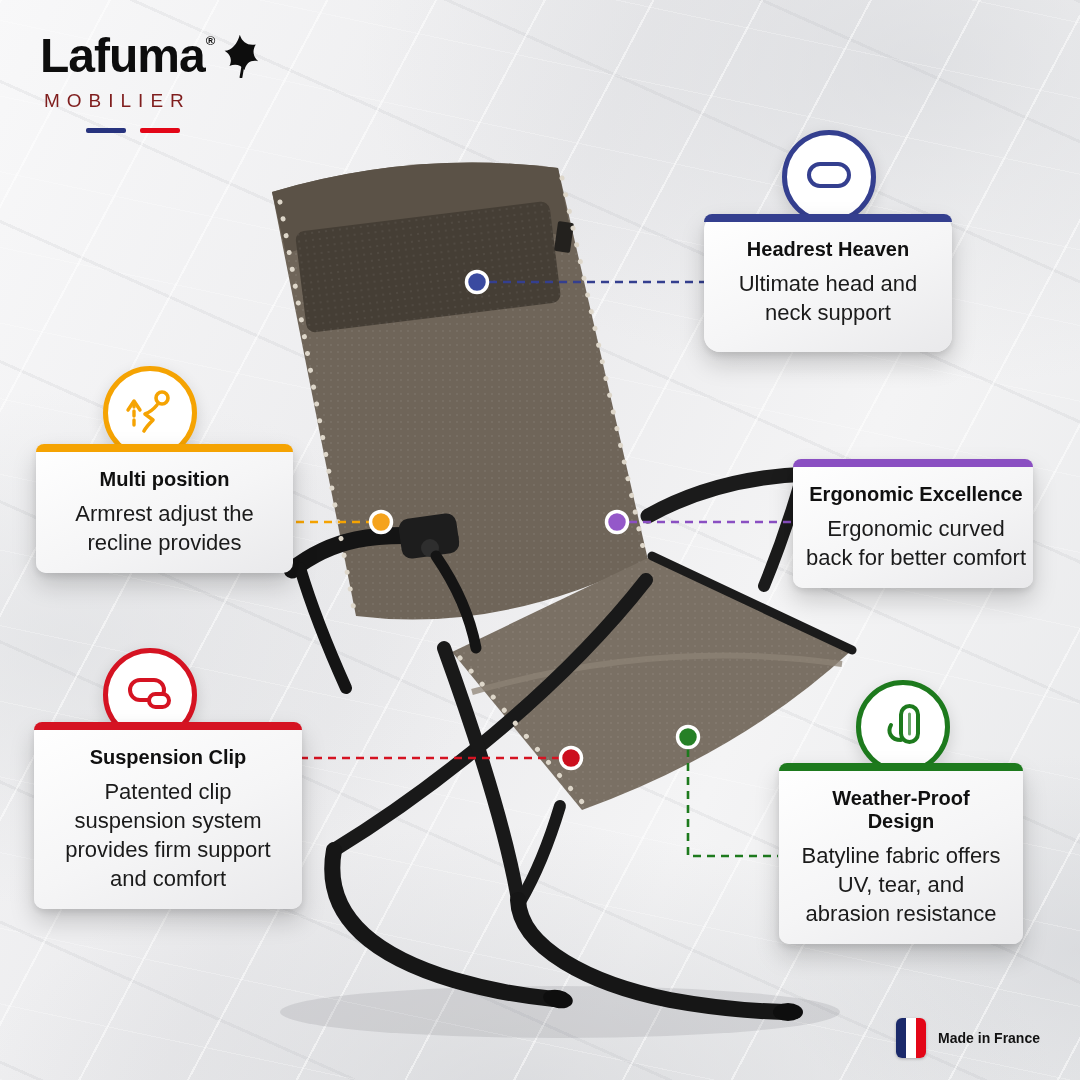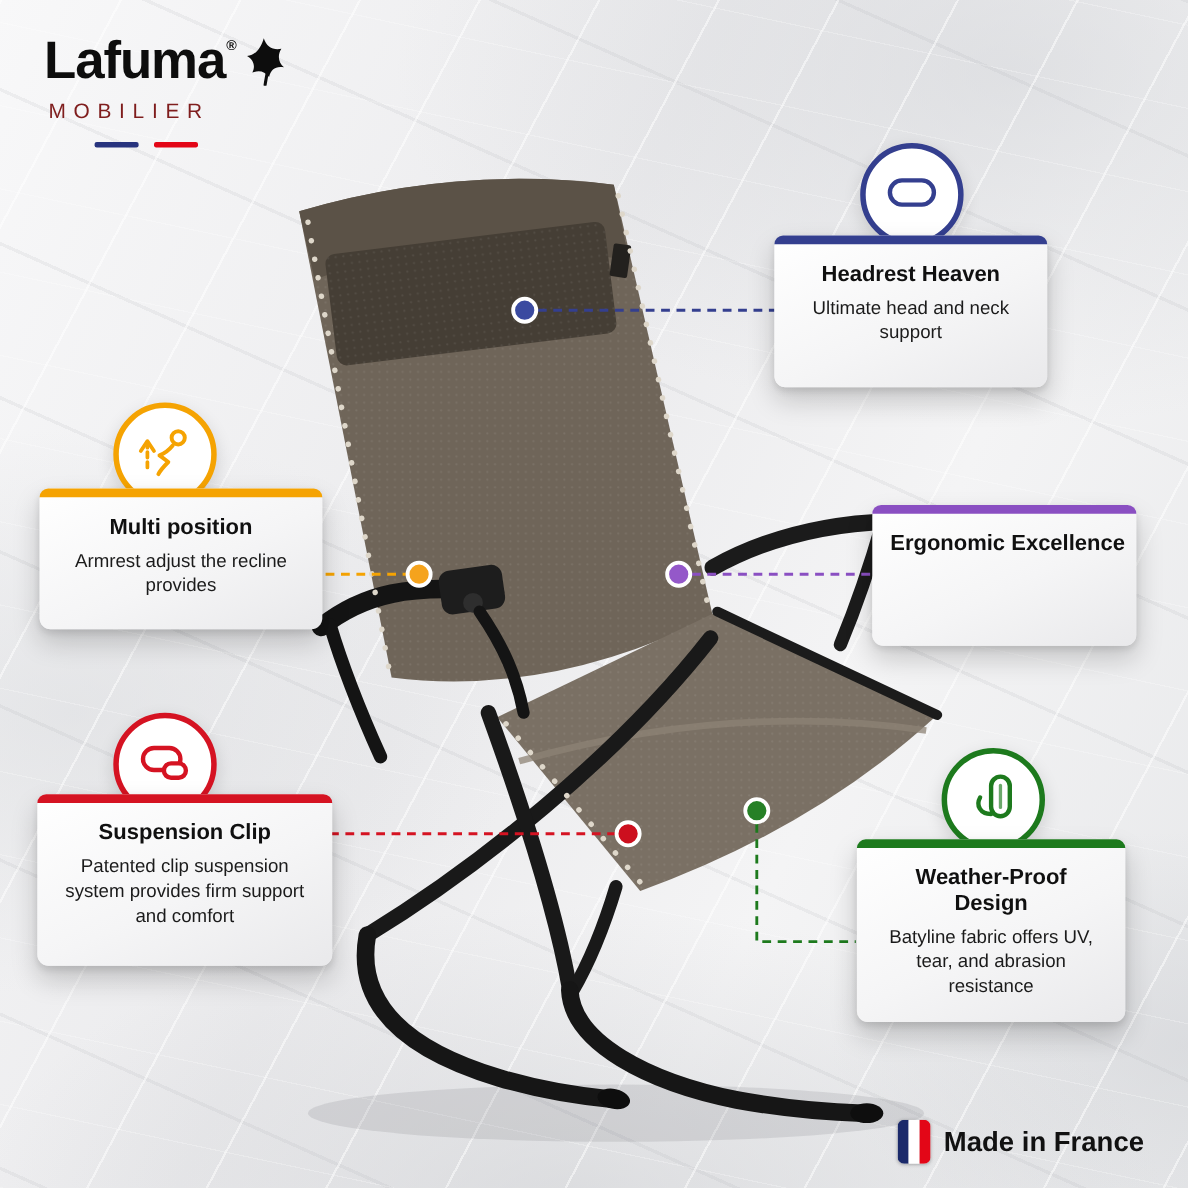--- a/index.html
+++ b/index.html
@@ -64,29 +64,29 @@
   }
   .card .bar{position:absolute;top:0;left:0;right:0;height:8px;border-radius:10px 10px 0 0;}
   .bar.navy{background:#343f8f;}
   .bar.orange{background:#f5a302;}
   .bar.purple{background:#8a4fc2;}
   .bar.red{background:#d51322;}
   .bar.green{background:#1d7a1d;}
   .card h3{margin:4px 0 8px;font-size:20px;font-weight:700;color:#101010;line-height:1.15;}
   .card h3.nowrap{white-space:nowrap;}
   .card h3.wrap2{max-width:170px;margin-left:auto;margin-right:auto;}
-  .card p{margin:0;font-size:17px;line-height:1.32;color:#1b1b1b;}
+  .card p{margin:0;font-size:22px;line-height:1.32;color:#1b1b1b;}
 
   
   .made{position:absolute;right:40px;bottom:22px;display:flex;align-items:center;gap:12px;z-index:5;}
   .made .flag{width:30px;height:40px;border-radius:6px;overflow:hidden;display:flex;box-shadow:0 1px 3px rgba(0,0,0,.25);}
   .made .flag .fb{flex:1;background:#1b2a6b;}
   .made .flag .fw{flex:1;background:#ffffff;}
   .made .flag .fr{flex:1;background:#e30617;}
-  .made .txt{font-size:25px;font-weight:700;color:#111;}
+  .made .txt{font-size:14px;font-weight:700;color:#111;}
 </style>
 </head>
 <body>
 
 <div id="canvas">
   <div class="bg"></div>
 
   <div class="logo">
     <div class="logo-row">
       <div class="logo-word"><span>Lafuma</span><span class="logo-reg">®</span></div>
@@ -223,35 +223,36 @@
   <div class="badge green" style="left:856px;top:680px;">
     <span>
       <svg width="56" height="56" viewBox="0 0 56 56">
         <rect x="26" y="9" width="17" height="36" rx="8.5" fill="none" stroke="#1d7a1d" stroke-width="4"></rect>
         <path d="M26,43 C16,43 12,35 16,28" fill="none" stroke="#1d7a1d" stroke-width="4" stroke-linecap="round"></path>
         <path d="M34.5,17 L34.5,37" stroke="#1d7a1d" stroke-width="3" stroke-linecap="round" opacity=".65"></path>
       </svg>
     </span>
   </div>
 
-  <section class="card" style="left:704px;top:214px;width:248px;min-height:138px;">
+  <section class="card" style="left:704px;top:214px;width:248px;min-height:138px;border-radius:16px;">
     <div class="bar navy"></div>
     <h3 class="nowrap">Headrest Heaven</h3>
     <p>Ultimate head and neck support</p>
   </section>
 
   <section class="card" style="left:36px;top:444px;width:257px;min-height:128px;">
     <div class="bar orange"></div>
     <h3 class="nowrap">Multi position</h3>
     <p>Armrest adjust the recline provides</p>
   </section>
 
   <section class="card" style="left:793px;top:459px;width:240px;min-height:128px;padding-left:9px;padding-right:3px;">
     <div class="bar purple"></div>
     <h3 class="nowrap">Ergonomic Excellence</h3>
+    <p>Ergonomic curved back for better comfort</p>
   </section>
 
   <section class="card" style="left:34px;top:722px;width:268px;min-height:156px;">
     <div class="bar red"></div>
     <h3 class="nowrap">Suspension Clip</h3>
     <p>Patented clip suspension system provides firm support and comfort</p>
   </section>
 
   <section class="card" style="left:779px;top:763px;width:244px;min-height:166px;">
     <div class="bar green"></div>

